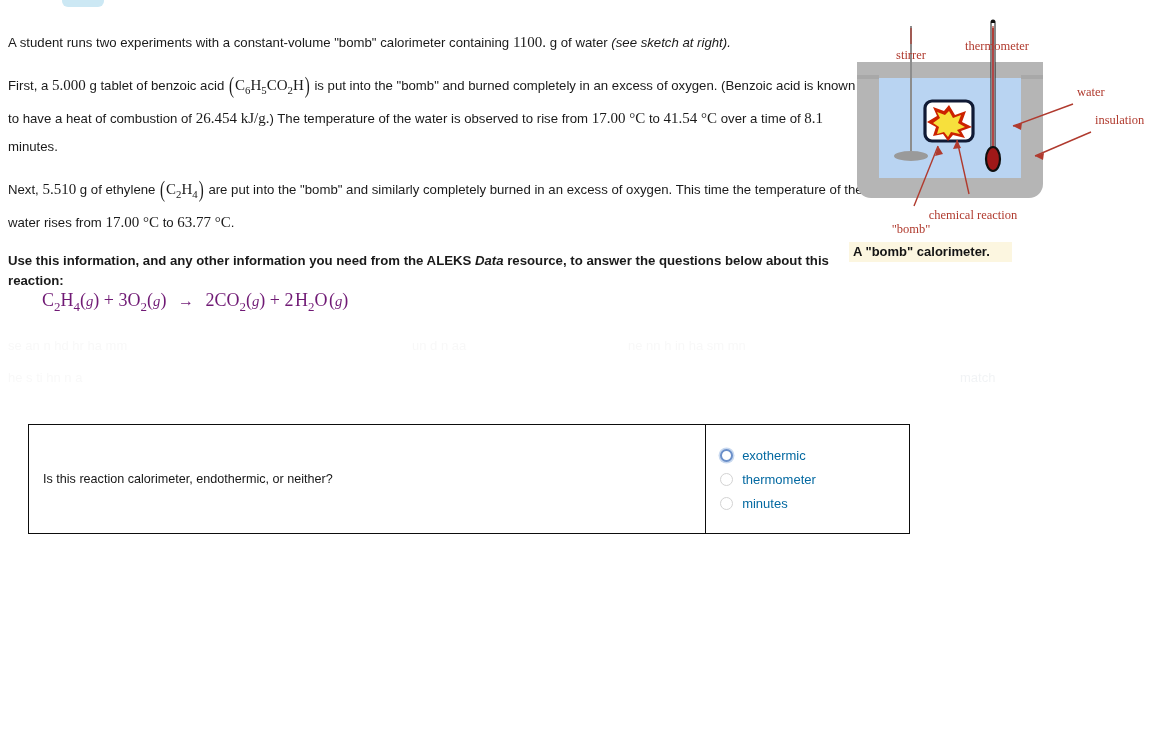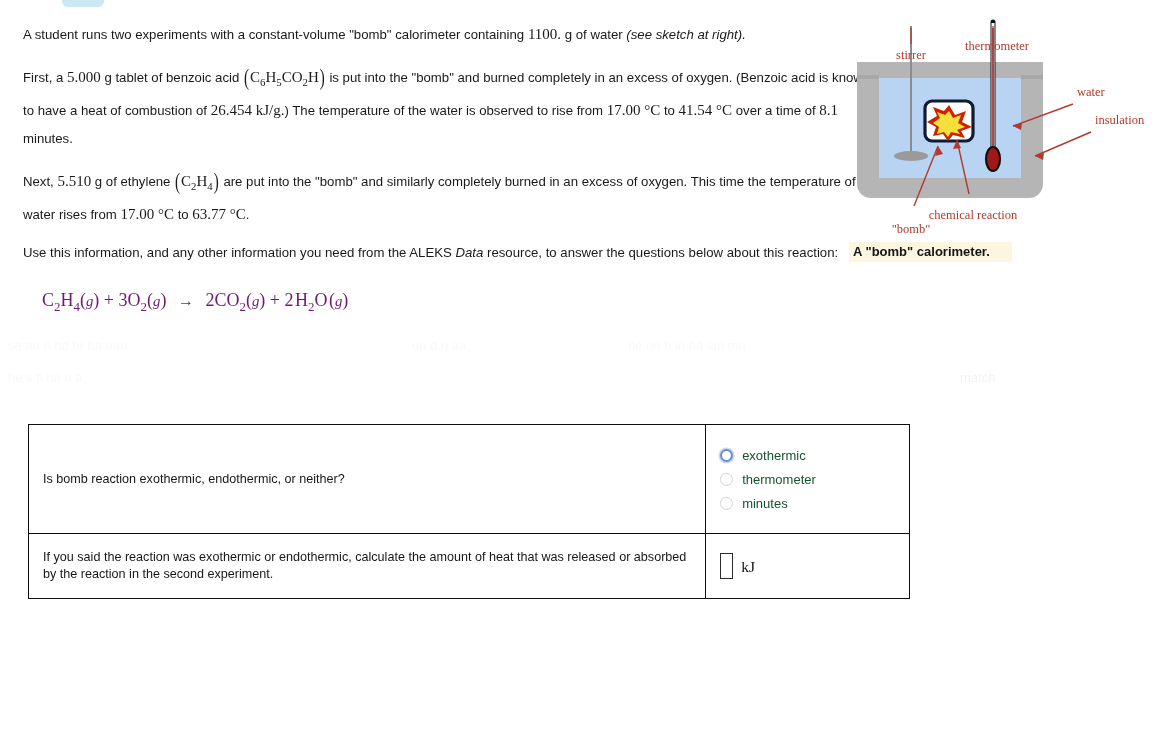--- a/index.html
+++ b/index.html
@@ -24,31 +24,30 @@
     width: 42px;
     height: 16px;
     background: #cce8f4;
     border-radius: 0 0 6px 6px;
   }
 
   
   .statement {
     position: absolute;
     left: 8px;
-    top: 20px;
+    top: 28px;
     width: 856px;
-    margin-left: 15px;
   }
   .para {
     font-size: 13.2px;
     line-height: 28px;
     color: #1a1a1a;
     margin: 0 0 14px 0;
   }
-  .para.last { margin-bottom: 0; line-height: 20px; }
+  .para.last { margin-bottom: 0; line-height: 20px; font-weight: bold; }
   .it { font-style: italic; }
   .ser {
     font-family: "Liberation Serif", serif;
     font-size: 15px;
   }
   .ser-i {
     font-family: "Liberation Serif", serif;
     font-size: 15px;
     font-style: italic;
   }
@@ -129,21 +128,21 @@
     background: #fff;
     box-sizing: border-box;
     flex: 0 0 auto;
   }
   .radio.focused {
     border: 2px solid #6b8fc9;
     box-shadow: 0 0 0 1.5px #c9d9ef;
   }
   .opt-label {
     font-size: 13px;
-    color: #14532d;
+    color: #0369a1;
   }
 
   
   .ansline {
     display: flex;
     align-items: center;
     gap: 8px;
   }
   .inputbox {
     width: 13px;
@@ -225,45 +224,36 @@
 
 <div class="ghost g1">se an n hd hr ha mm</div>
 <div class="ghost g2">un d n aa</div>
 <div class="ghost g3">ne nn h in ha sm mn</div>
 <div class="ghost g4">he s ti hn n a</div>
 <div class="ghost g5">match</div>
 
 <table class="qtable">
   <tbody>
       <tr class="row-radio">
-    <td class="qcell">Is bomb reaction exothermic, endothermic, or neither?</td>
+    <td class="qcell">Is this reaction calorimeter, endothermic, or neither?</td>
     <td class="acell">
       <div class="opt">
         <span class="radio focused"></span>
         <span class="opt-label">exothermic</span>
       </div>
       <div class="opt">
         <span class="radio"></span>
         <span class="opt-label">thermometer</span>
       </div>
       <div class="opt">
         <span class="radio"></span>
         <span class="opt-label">minutes</span>
       </div>
     </td>
   </tr>
-  <tr class="row-heat">
-    <td class="qcell">If you said the reaction was exothermic or endothermic, calculate the amount of heat that was released or absorbed by the reaction in the second experiment.</td>
-    <td class="acell">
-      <div class="ansline">
-        <span class="inputbox"></span>
-        <span class="unit">kJ</span>
-      </div>
-    </td>
-  </tr>
 </tbody>
   </table>
 
 <div class="figure">
   <svg class="fig-svg" width="300" height="240" viewBox="0 0 300 240">
 
     <rect x="12" y="58" width="186" height="136" rx="14" ry="14" fill="#b5b5b5"></rect>
 
     <rect x="34" y="74" width="142" height="100" fill="#b9d4f2"></rect>
 

